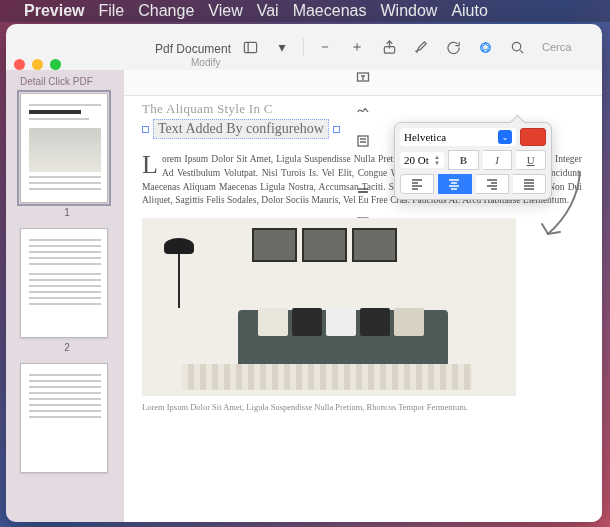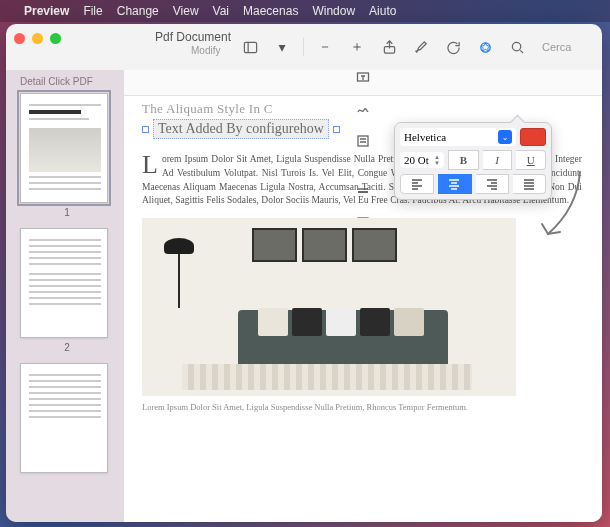--- a/index.html
+++ b/index.html
@@ -13,42 +13,42 @@
   
   .menubar {
     height: 22px;
     background: rgba(40,30,50,.35);
     backdrop-filter: blur(6px);
     display: flex;
     align-items: center;
     padding: 0 10px;
     gap: 14px;
     color: #eee;
-    font-size: 12px;
+    font-size: 16px;
   }
   .menubar .apple { font-size: 13px; }
   .menubar .app-name { font-weight: 600; }
   .menubar span { cursor: default; }
 
   
   .window {
     position: absolute;
     top: 24px; left: 6px;
     width: 596px; height: 498px;
     background: #f3f3f4;
     border-radius: 10px;
     box-shadow: 0 8px 30px rgba(0,0,0,.35);
     overflow: hidden;
     display: flex;
     flex-direction: column;
   }
   .titlebar {
     height: 46px;
     display: flex;
-    align-items: flex-start;
+    align-items: flex-end;
     padding: 4px 8px 0 8px;
     gap: 6px;
   }
   .traffic { display: flex; gap: 7px; padding-top: 5px; }
   .dot { width: 11px; height: 11px; border-radius: 50%; }
   .dot.r{background:#ff5f57}.dot.y{background:#febc2e}.dot.g{background:#28c840}
   .title-center {
     flex: 1;
     text-align: left;
     padding-left: 88px;

